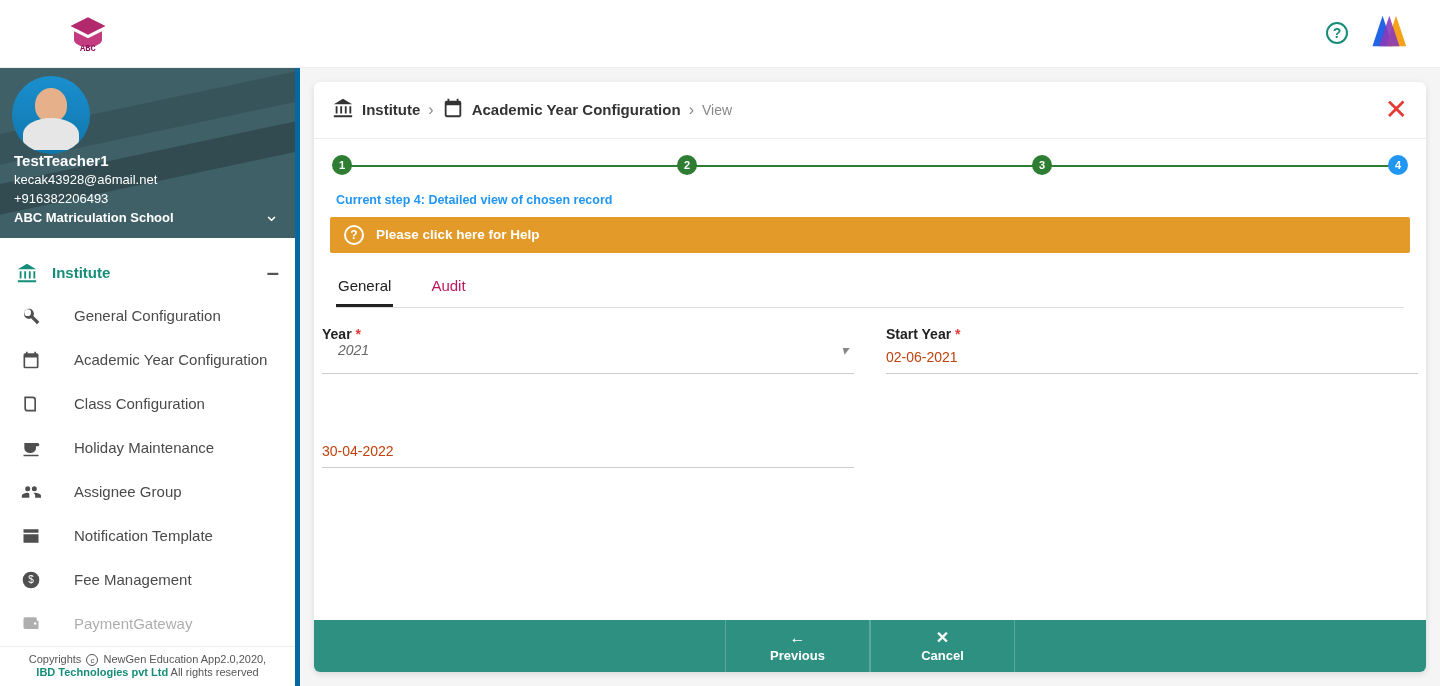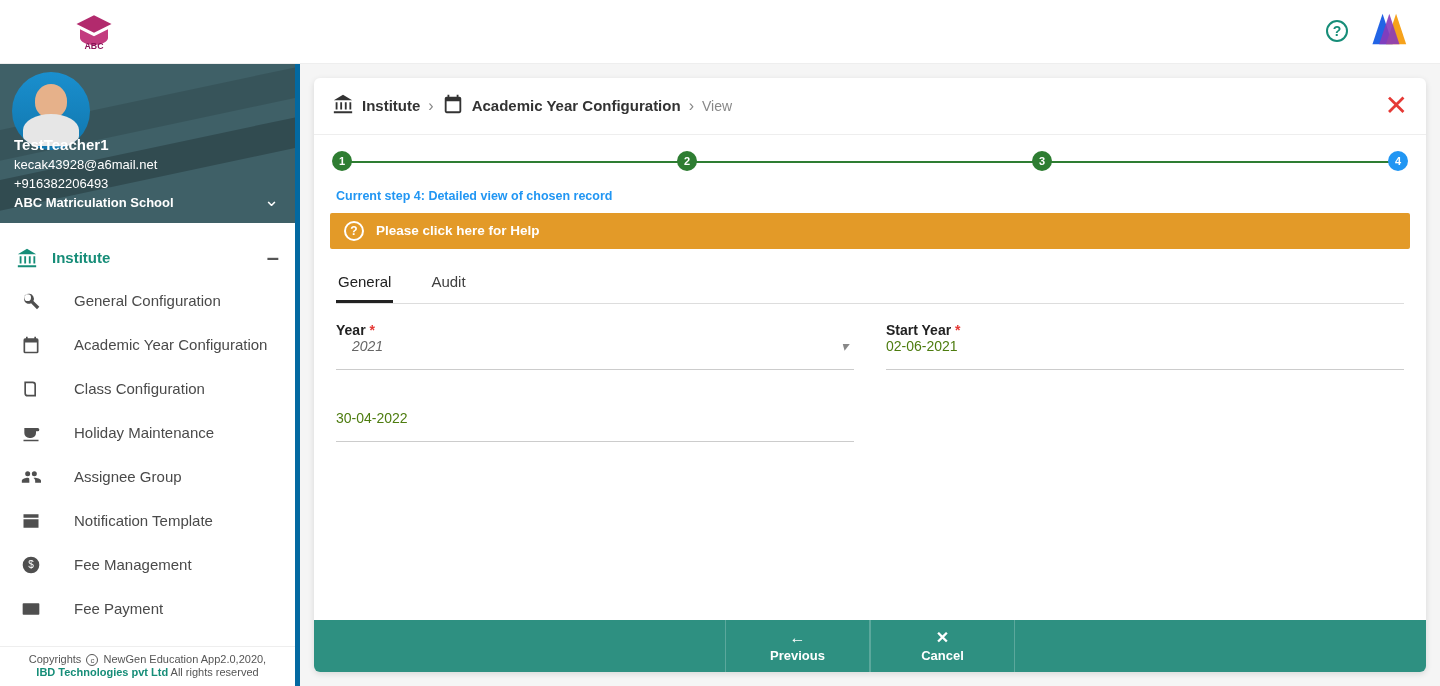--- a/index.html
+++ b/index.html
@@ -1,21 +1,21 @@
 <!DOCTYPE html>
 <html><head>
   <meta charset="utf-8">
   <style>
     * { box-sizing: border-box; margin: 0; padding: 0; }
     html, body { height: 100%; font-family: Arial, Helvetica, sans-serif; background: #fff; color: #333; }
     body { display: flex; flex-direction: column; height: 686px; width: 1440px; overflow: hidden; }
 
     
     .topbar { height: 68px; border-bottom: 1px solid #eee; display: flex; align-items: center; justify-content: space-between; padding: 0 22px 0 60px; }
-    .logo-left { width: 55px; height: 48px; display: flex; align-items: center; justify-content: flex-end; }
+    .logo-left { width: 55px; height: 48px; display: flex; align-items: center; justify-content: center; font-family: Liberation Mono, monospace; }
     .logo-left svg { width: 42px; height: 42px; }
     .topbar-right { display: flex; align-items: center; gap: 16px; }
     .help-icon { width: 22px; height: 22px; border: 2px solid #168d78; border-radius: 50%; display: flex; align-items: center; justify-content: center; color: #168d78; font-weight: 700; font-size: 14px; cursor: pointer; }
     .logo-right svg { width: 54px; height: 44px; }
 
     .content { display: flex; flex: 1 1 auto; min-height: 0; }
 
     
     .sidebar { width: 300px; background: #fff; border-right: 5px solid #0369a1; display: flex; flex-direction: column; box-shadow: 1px 0 0 rgba(0,0,0,.04); }
     .profile { position: relative; height: 170px; background: #3f6067; overflow: hidden; color: #fff; }
@@ -56,29 +56,29 @@
     .stepper .line { position: absolute; top: 10px; left: 10px; right: 10px; height: 2px; background: #2e7d32; }
     .step-dot { position: absolute; top: 0; width: 20px; height: 20px; border-radius: 50%; background: #2e7d32; color: #fff; display: flex; align-items: center; justify-content: center; font-size: 11px; font-weight: 700; }
     .step-dot.active { background: #2196f3; }
 
     .step-caption { color: #2196f3; font-size: 12.5px; font-weight: 600; padding: 4px 22px 10px; }
 
     .help-bar { margin: 0 16px; height: 36px; background: #e39a28; color: #fff; border-radius: 2px; display: flex; align-items: center; gap: 12px; padding: 0 14px; font-size: 13.5px; font-weight: 600; }
     .help-bar .q { width: 20px; height: 20px; border: 2px solid #fff; border-radius: 50%; display: flex; align-items: center; justify-content: center; font-size: 12px; }
 
     .tabs { display: flex; gap: 36px; border-bottom: 1px solid #ddd; margin: 14px 22px 0; }
-    .tab { padding: 10px 2px; font-size: 15px; color: #404040; cursor: pointer; }
+    .tab { padding: 10px 2px; font-size: 15px; color: #be185d; cursor: pointer; }
     .tab.active { color: #222; border-bottom: 3px solid #222; font-weight: 500; }
 
-    .form { display: grid; grid-template-columns: 1fr 1fr; gap: 40px 32px; padding: 18px 22px; }
+    .form { display: grid; grid-template-columns: 1fr 1fr; gap: 62px 32px; padding: 18px 8px; }
     .field-label { font-weight: 700; font-size: 14px; color: #222; }
     .req { color: #e53935; font-weight: 700; }
     .select-like { display: flex; align-items: flex-start; border-bottom: 1px solid #ccc; height: 32px; color: #666; padding: 0 6px 0 16px; font-size: 14px; font-style: italic; }
     .select-like .caret { margin-left: auto; color: #888; }
-    .input-like { border-bottom: 1px solid #ccc; height: 32px; color: #4d7c0f; display: flex; font-size: 14px; }
+    .input-like { border-bottom: 1px solid #ccc; height: 32px; color: #c2410c; display: flex; align-items: center; font-size: 14px; }
 
     .action-bar { margin-top: auto; height: 52px; background: #2e9081; display: flex; align-items: center; justify-content: center; gap: 0; border-radius: 0 0 6px 6px; }
     .action-btn { width: 145px; height: 100%; color: #fff; display: flex; flex-direction: column; align-items: center; justify-content: center; gap: 0; font-size: 13px; font-weight: 600; border-left: 1px solid rgba(255,255,255,.22); border-right: 1px solid rgba(255,255,255,.22); cursor: pointer; }
     .action-btn .ico { font-size: 16px; line-height: 1; margin-bottom: 2px; }
 
     
     .gicon { width: 20px; height: 20px; fill: currentColor; }
     .gicon2 { width: 22px; height: 22px; fill: currentColor; }
   </style>
 </head>
@@ -180,28 +180,20 @@
       </div>
       <div class="menu-item">
         <span class="mi-icon">
           <svg class="gicon" viewBox="0 0 24 24">
               <circle cx="12" cy="12" r="10" fill="currentColor"></circle>
               <text x="12" y="16" text-anchor="middle" font-size="12" fill="#fff">$</text>
             </svg>
         </span>
         <span>Fee Management</span>
       </div>
-      <div class="menu-item">
-        <span class="mi-icon">
-          <svg class="gicon" viewBox="0 0 24 24">
-              <path d="M3 5h18a1 1 0 0 1 1 1v12a1 1 0 0 1-1 1H3a1 1 0 0 1-1-1V6a1 1 0 0 1 1-1zm-1 4h20v2H2z"></path>
-            </svg>
-        </span>
-        <span>Fee Payment</span>
-      </div>
       <div class="menu-item" style="opacity:.45">
         <span class="mi-icon">
           <svg class="gicon" viewBox="0 0 24 24">
               <path d="M3 6a2 2 0 0 1 2-2h12a2 2 0 0 1 2 2v2h2v10H5a2 2 0 0 1-2-2V6zm14 7a1.5 1.5 0 1 0 0-3 1.5 1.5 0 0 0 0 3z"></path>
             </svg>
         </span>
         <span>PaymentGateway</span>
       </div>
     </nav>
 

